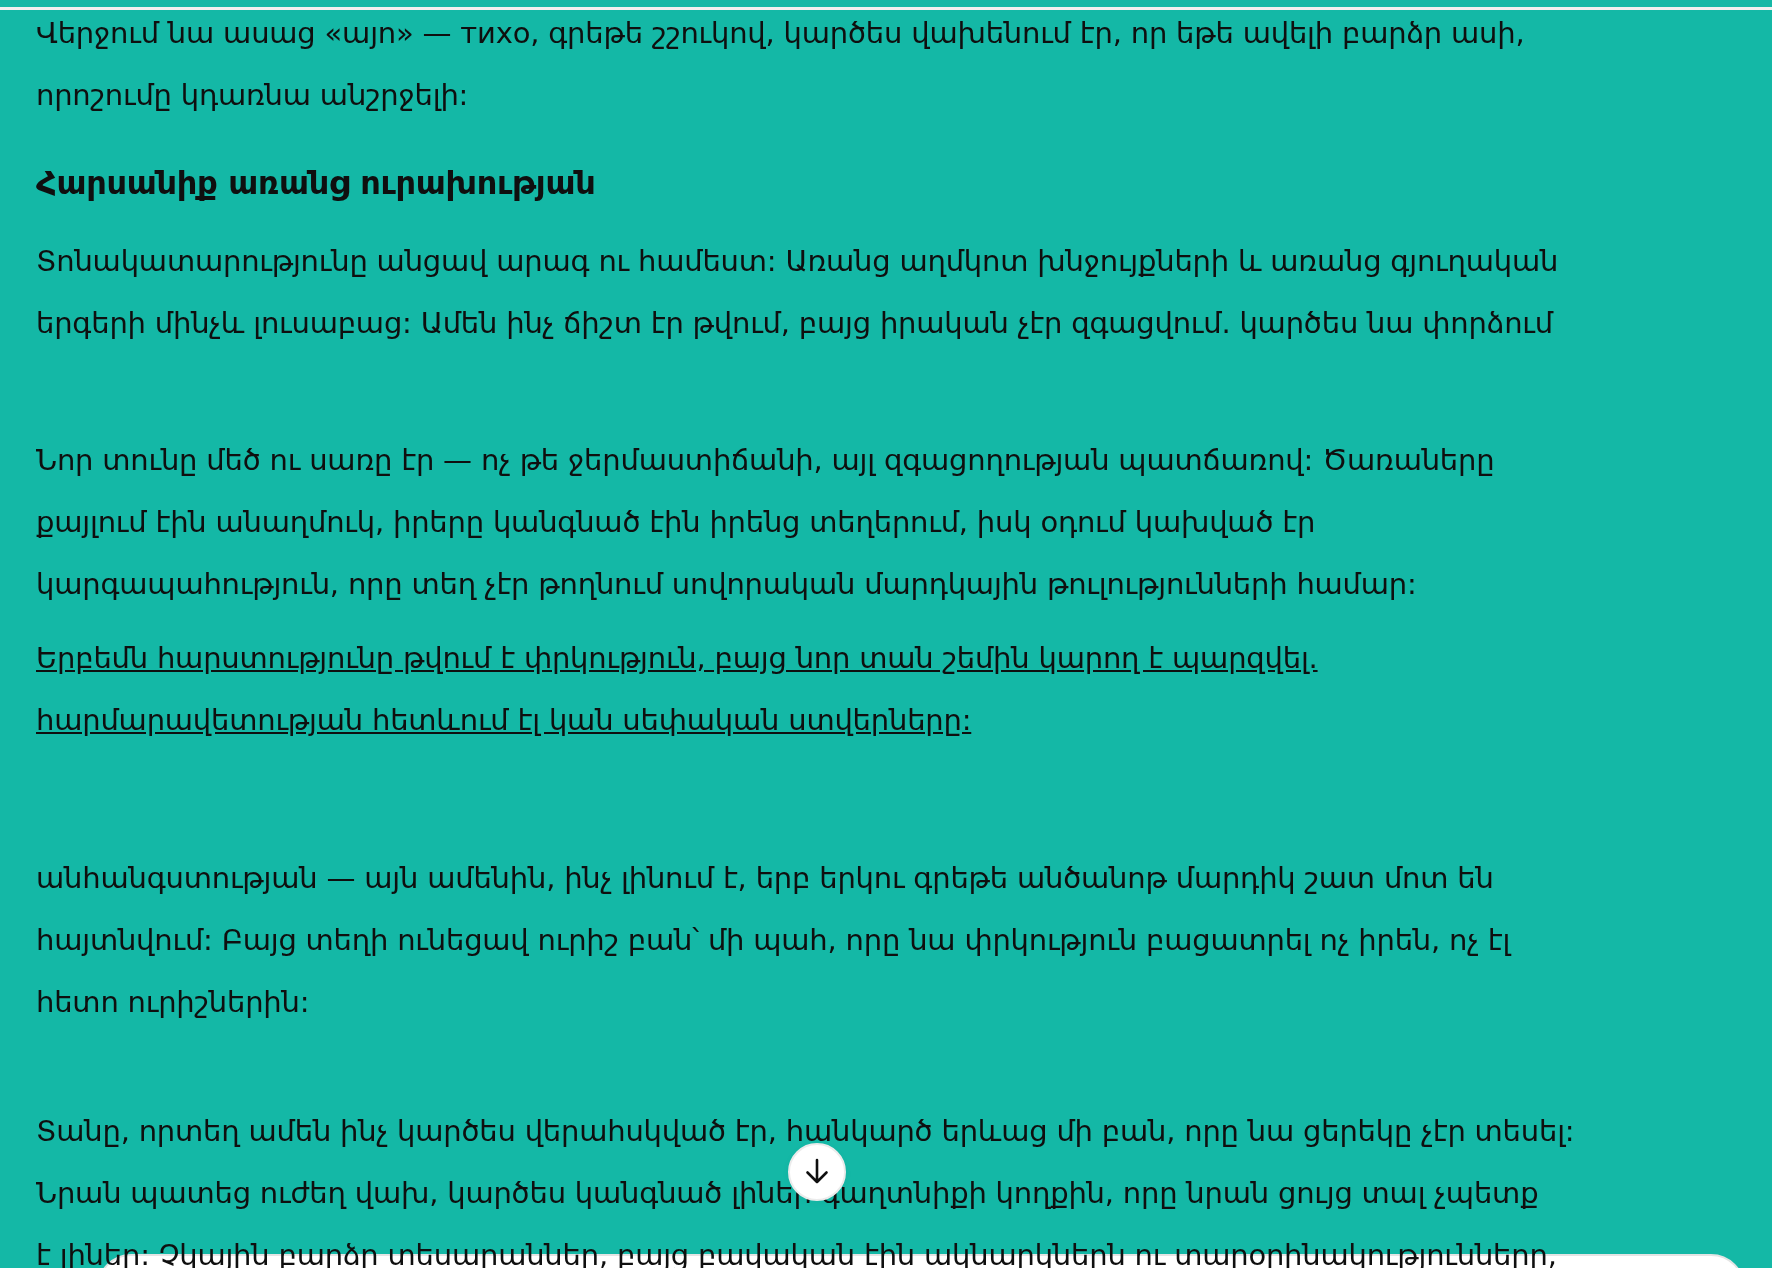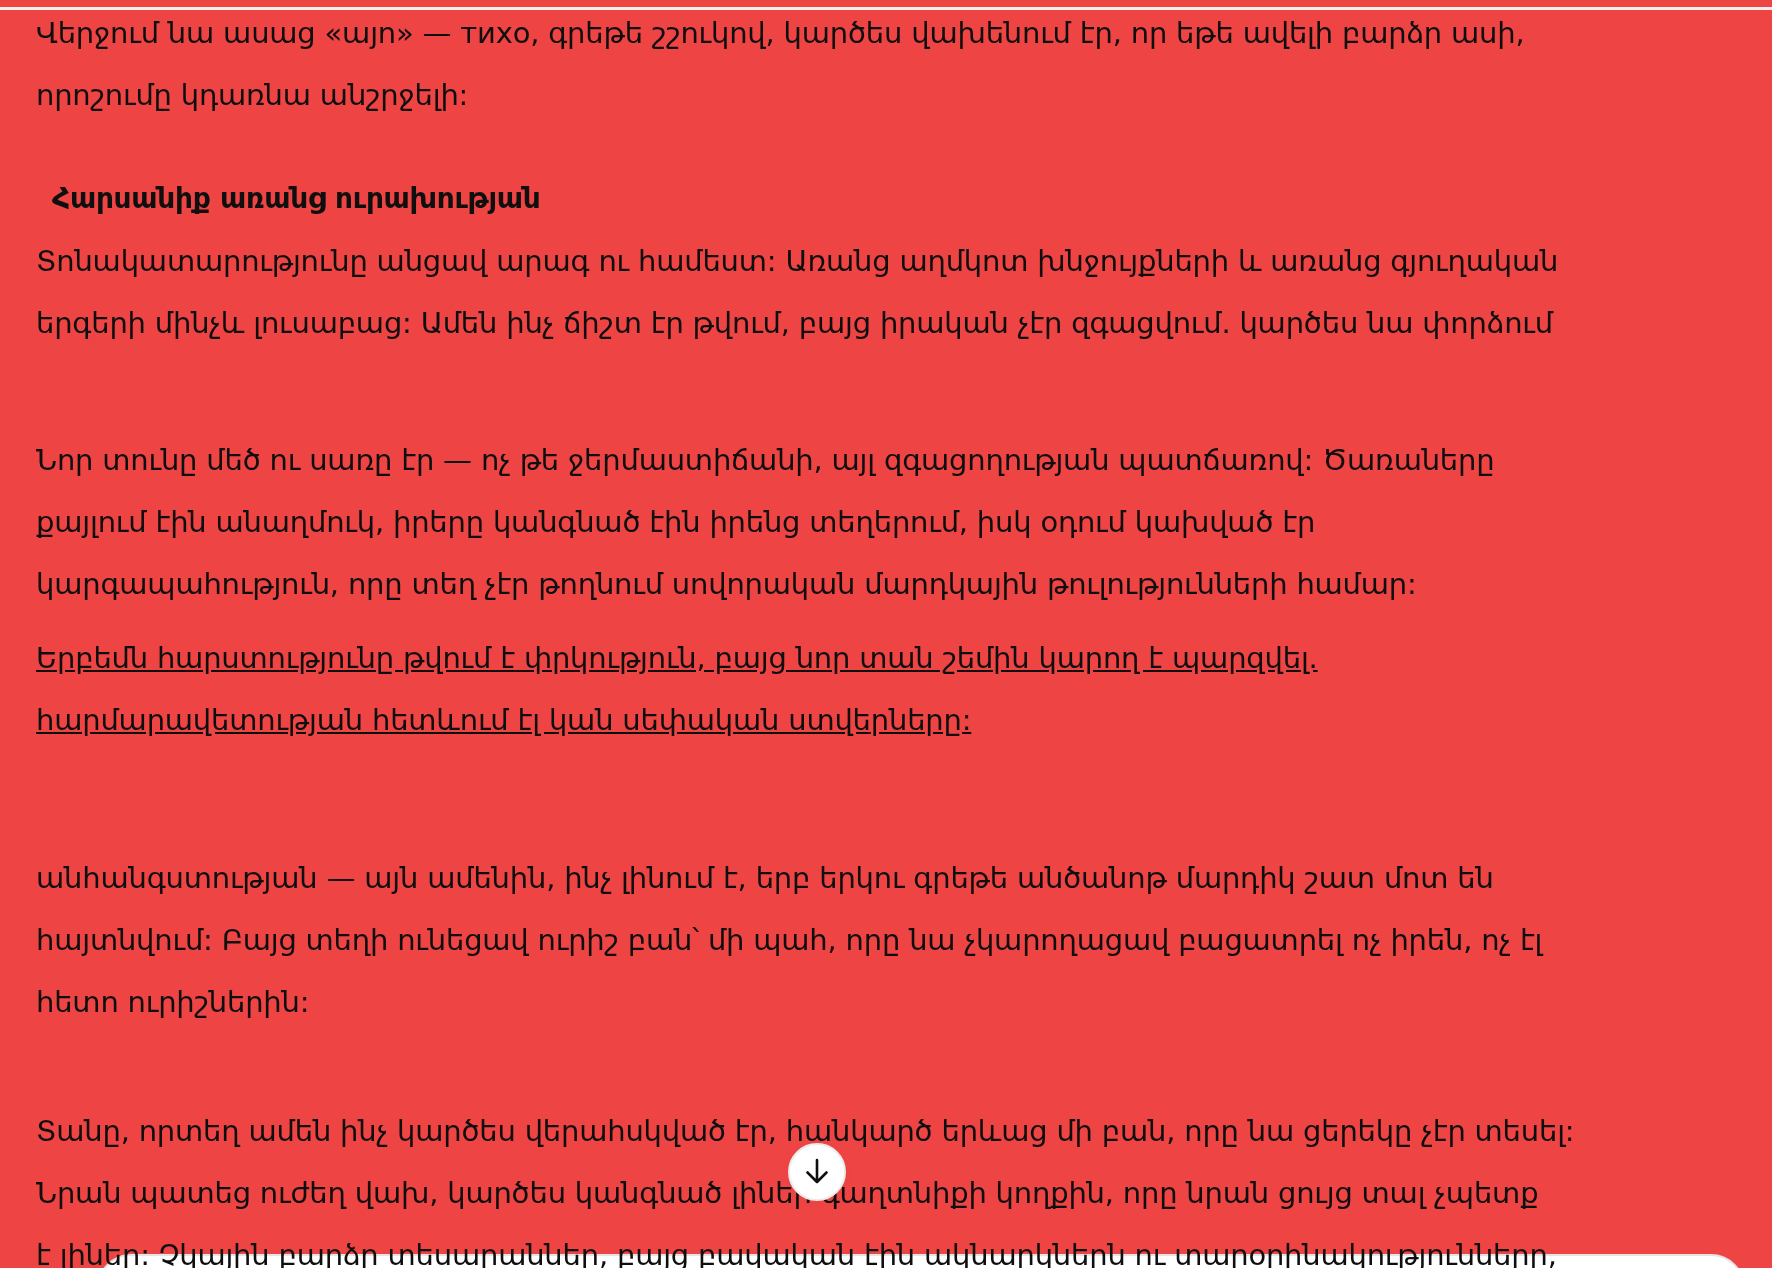--- a/index.html
+++ b/index.html
@@ -4,21 +4,21 @@
 <style>
   html, body {
     margin: 0;
     padding: 0;
     background: #ffffff;
   }
   .page {
     position: relative;
     width: 1772px;
     height: 1268px;
-    background: #ef4444;
+    background: #14b8a6;
     overflow: hidden;
     font-family: "DejaVu Sans", sans-serif;
     color: #0f0f0f;
   }
   .top-divider {
     position: absolute;
     top: 7px;
     left: 0;
     width: 100%;
     height: 3px;
@@ -34,22 +34,22 @@
     position: absolute;
     left: 36px;
   }
   .para .line {
     font-size: 29px;
     line-height: 62px;
     letter-spacing: -0.2px;
     white-space: nowrap;
   }
   .heading {
-    margin: 16px;
-    font-size: 28px;
+    margin: 0;
+    font-size: 32px;
     font-weight: 700;
     line-height: 62px;
     letter-spacing: -0.3px;
     white-space: nowrap;
   }
   .pos-p1 { top: 2px; }
   .pos-h1 { top: 152px; }
   .pos-p2 { top: 230px; }
   .pos-p3 { top: 429px; }
   .pos-p4 { top: 627px; text-decoration: underline; }
@@ -112,21 +112,21 @@
         <div class="line">Նոր տունը մեծ ու սառը էր — ոչ թե ջերմաստիճանի, այլ զգացողության պատճառով: Ծառաները</div>
         <div class="line">քայլում էին անաղմուկ, իրերը կանգնած էին իրենց տեղերում, իսկ օդում կախված էր</div>
         <div class="line">կարգապահություն, որը տեղ չէր թողնում սովորական մարդկային թուլությունների համար:</div>
       </div>
     <div class="block para pos-p4">
         <div class="line">Երբեմն հարստությունը թվում է փրկություն, բայց նոր տան շեմին կարող է պարզվել.</div>
         <div class="line">հարմարավետության հետևում էլ կան սեփական ստվերները:</div>
       </div>
     <div class="block para pos-p5">
         <div class="line">անհանգստության — այն ամենին, ինչ լինում է, երբ երկու գրեթե անծանոթ մարդիկ շատ մոտ են</div>
-        <div class="line">հայտնվում: Բայց տեղի ունեցավ ուրիշ բան՝ մի պահ, որը նա չկարողացավ բացատրել ոչ իրեն, ոչ էլ</div>
+        <div class="line">հայտնվում: Բայց տեղի ունեցավ ուրիշ բան՝ մի պահ, որը նա փրկություն բացատրել ոչ իրեն, ոչ էլ</div>
         <div class="line">հետո ուրիշներին:</div>
       </div>
     <div class="block para pos-p6">
         <div class="line">Տանը, որտեղ ամեն ինչ կարծես վերահսկված էր, հանկարծ երևաց մի բան, որը նա ցերեկը չէր տեսել:</div>
         <div class="line">Նրան պատեց ուժեղ վախ, կարծես կանգնած լիներ գաղտնիքի կողքին, որը նրան ցույց տալ չպետք</div>
         <div class="line">է լիներ: Չկային բարձր տեսարաններ, բայց բավական էին ակնարկներն ու տարօրինակությունները,</div>
       </div>
   </main>
 
   <div class="composer"></div>

